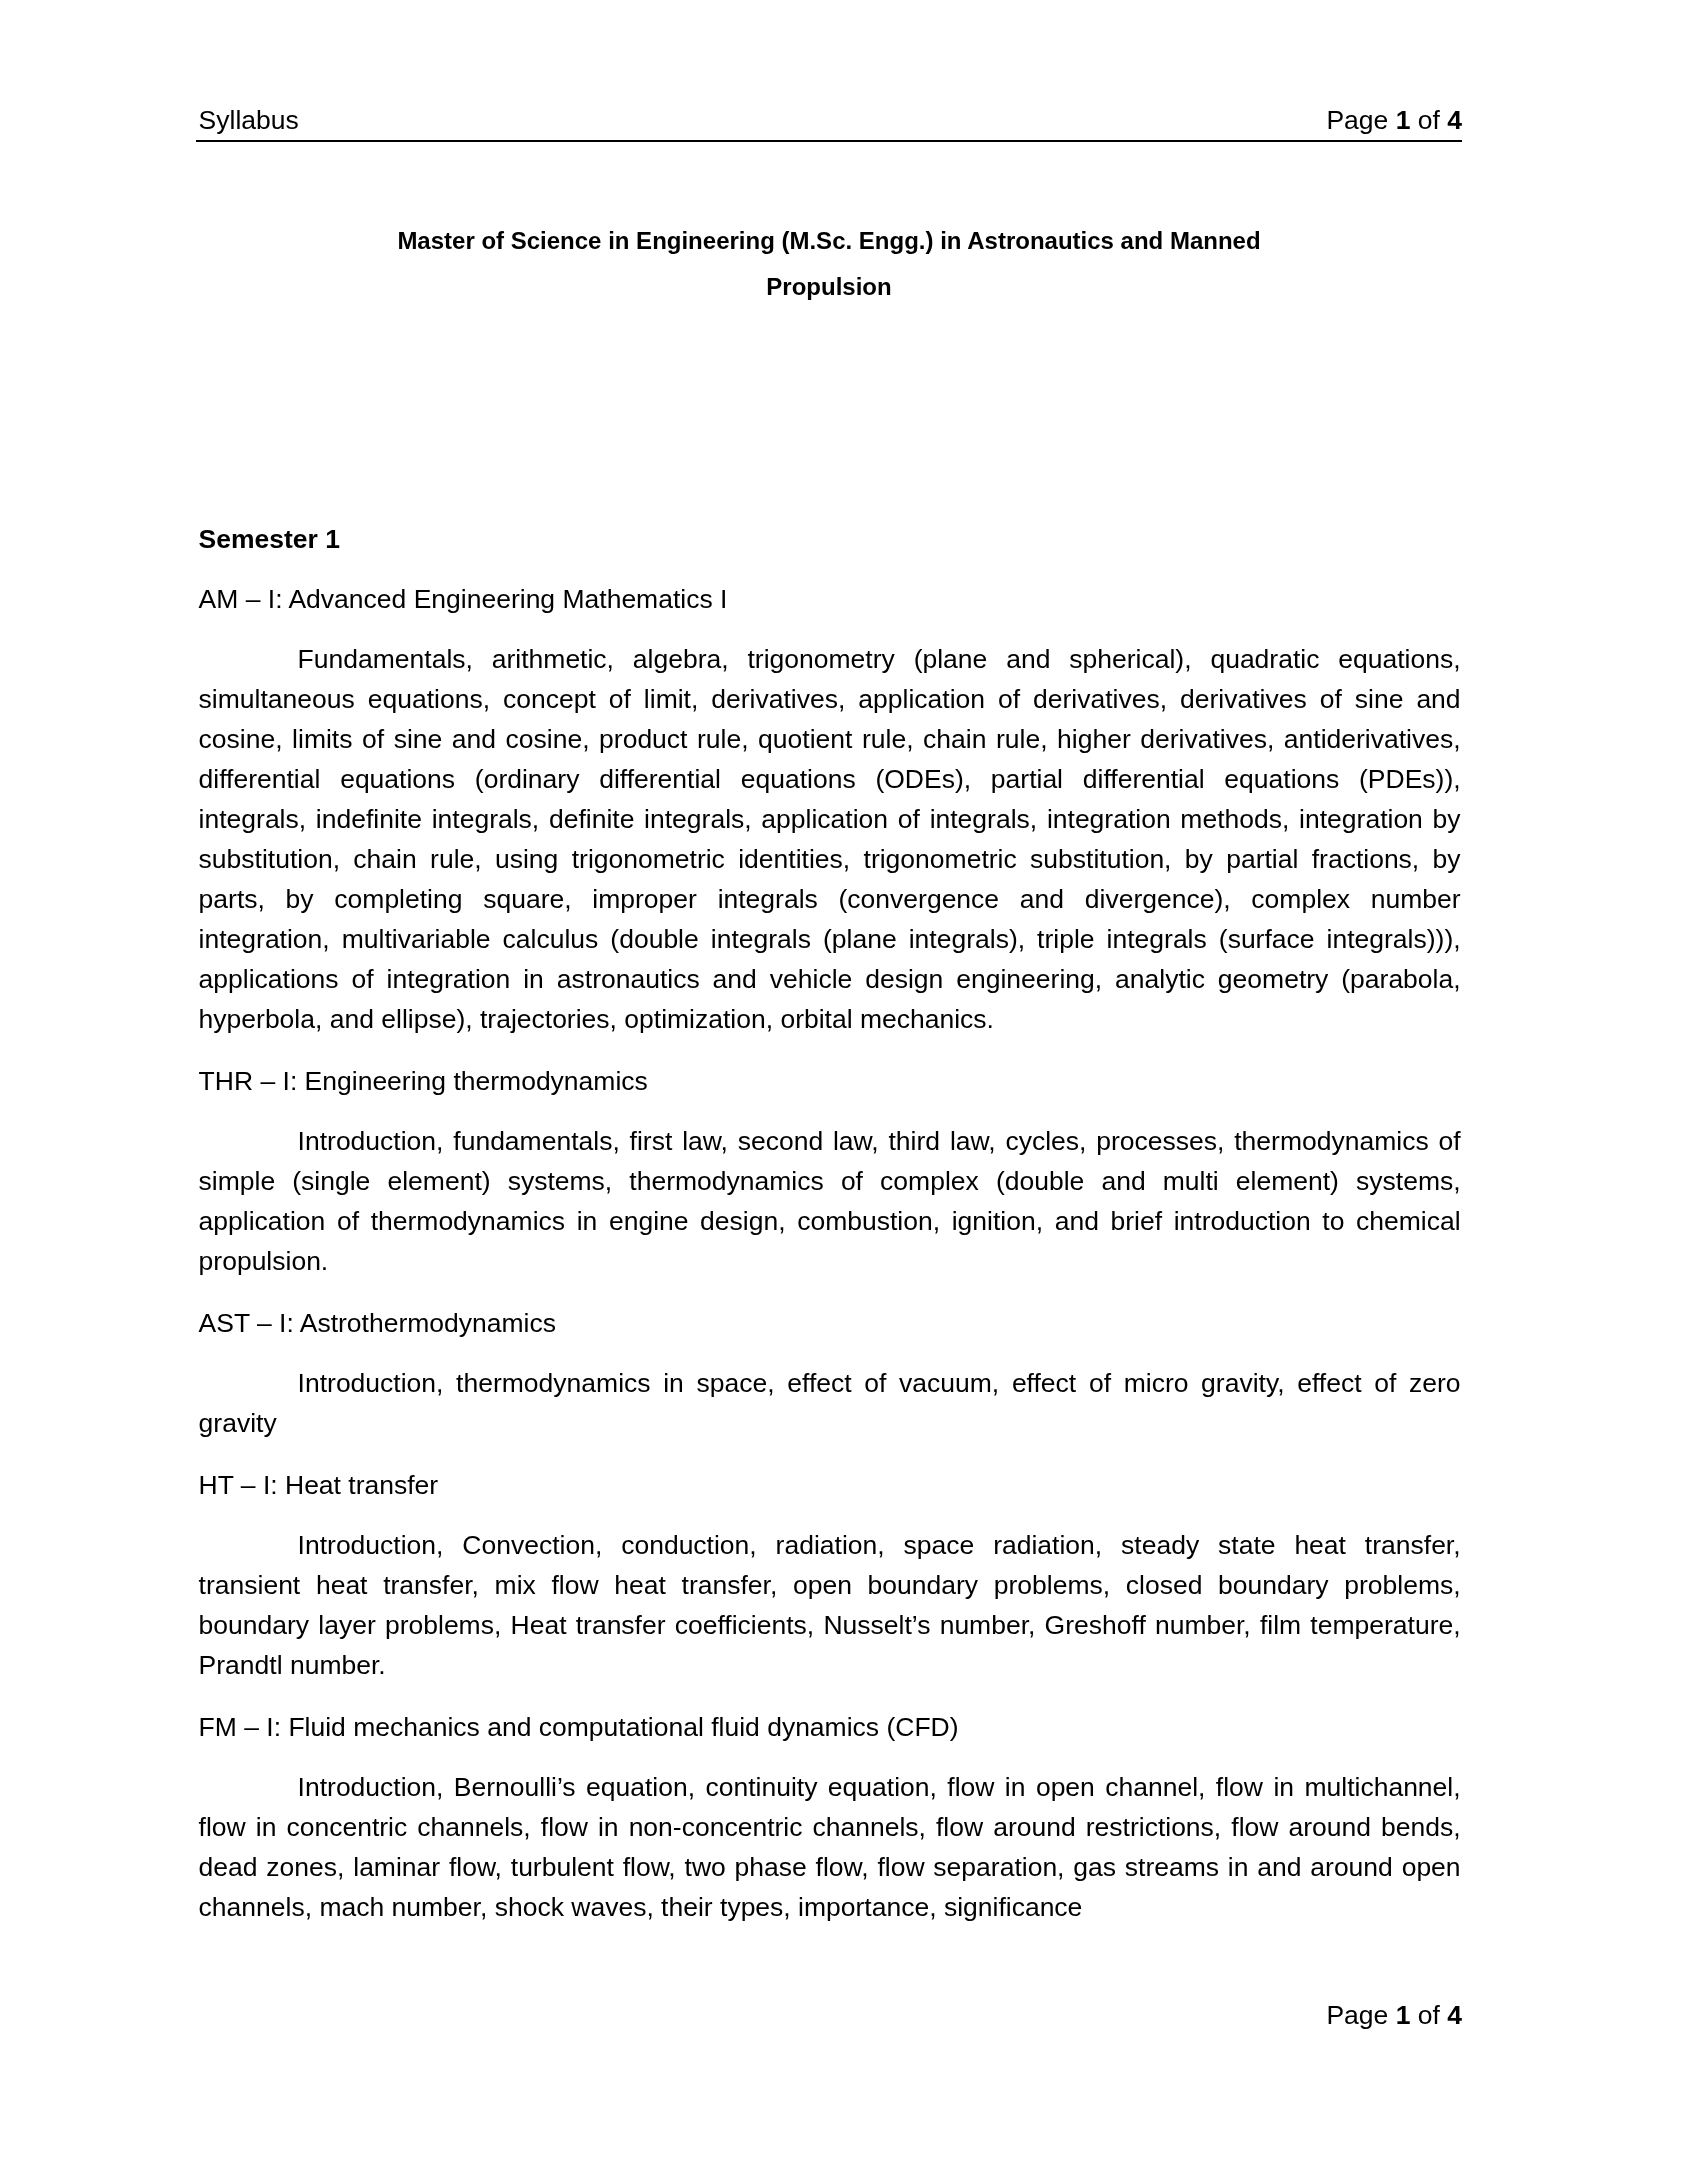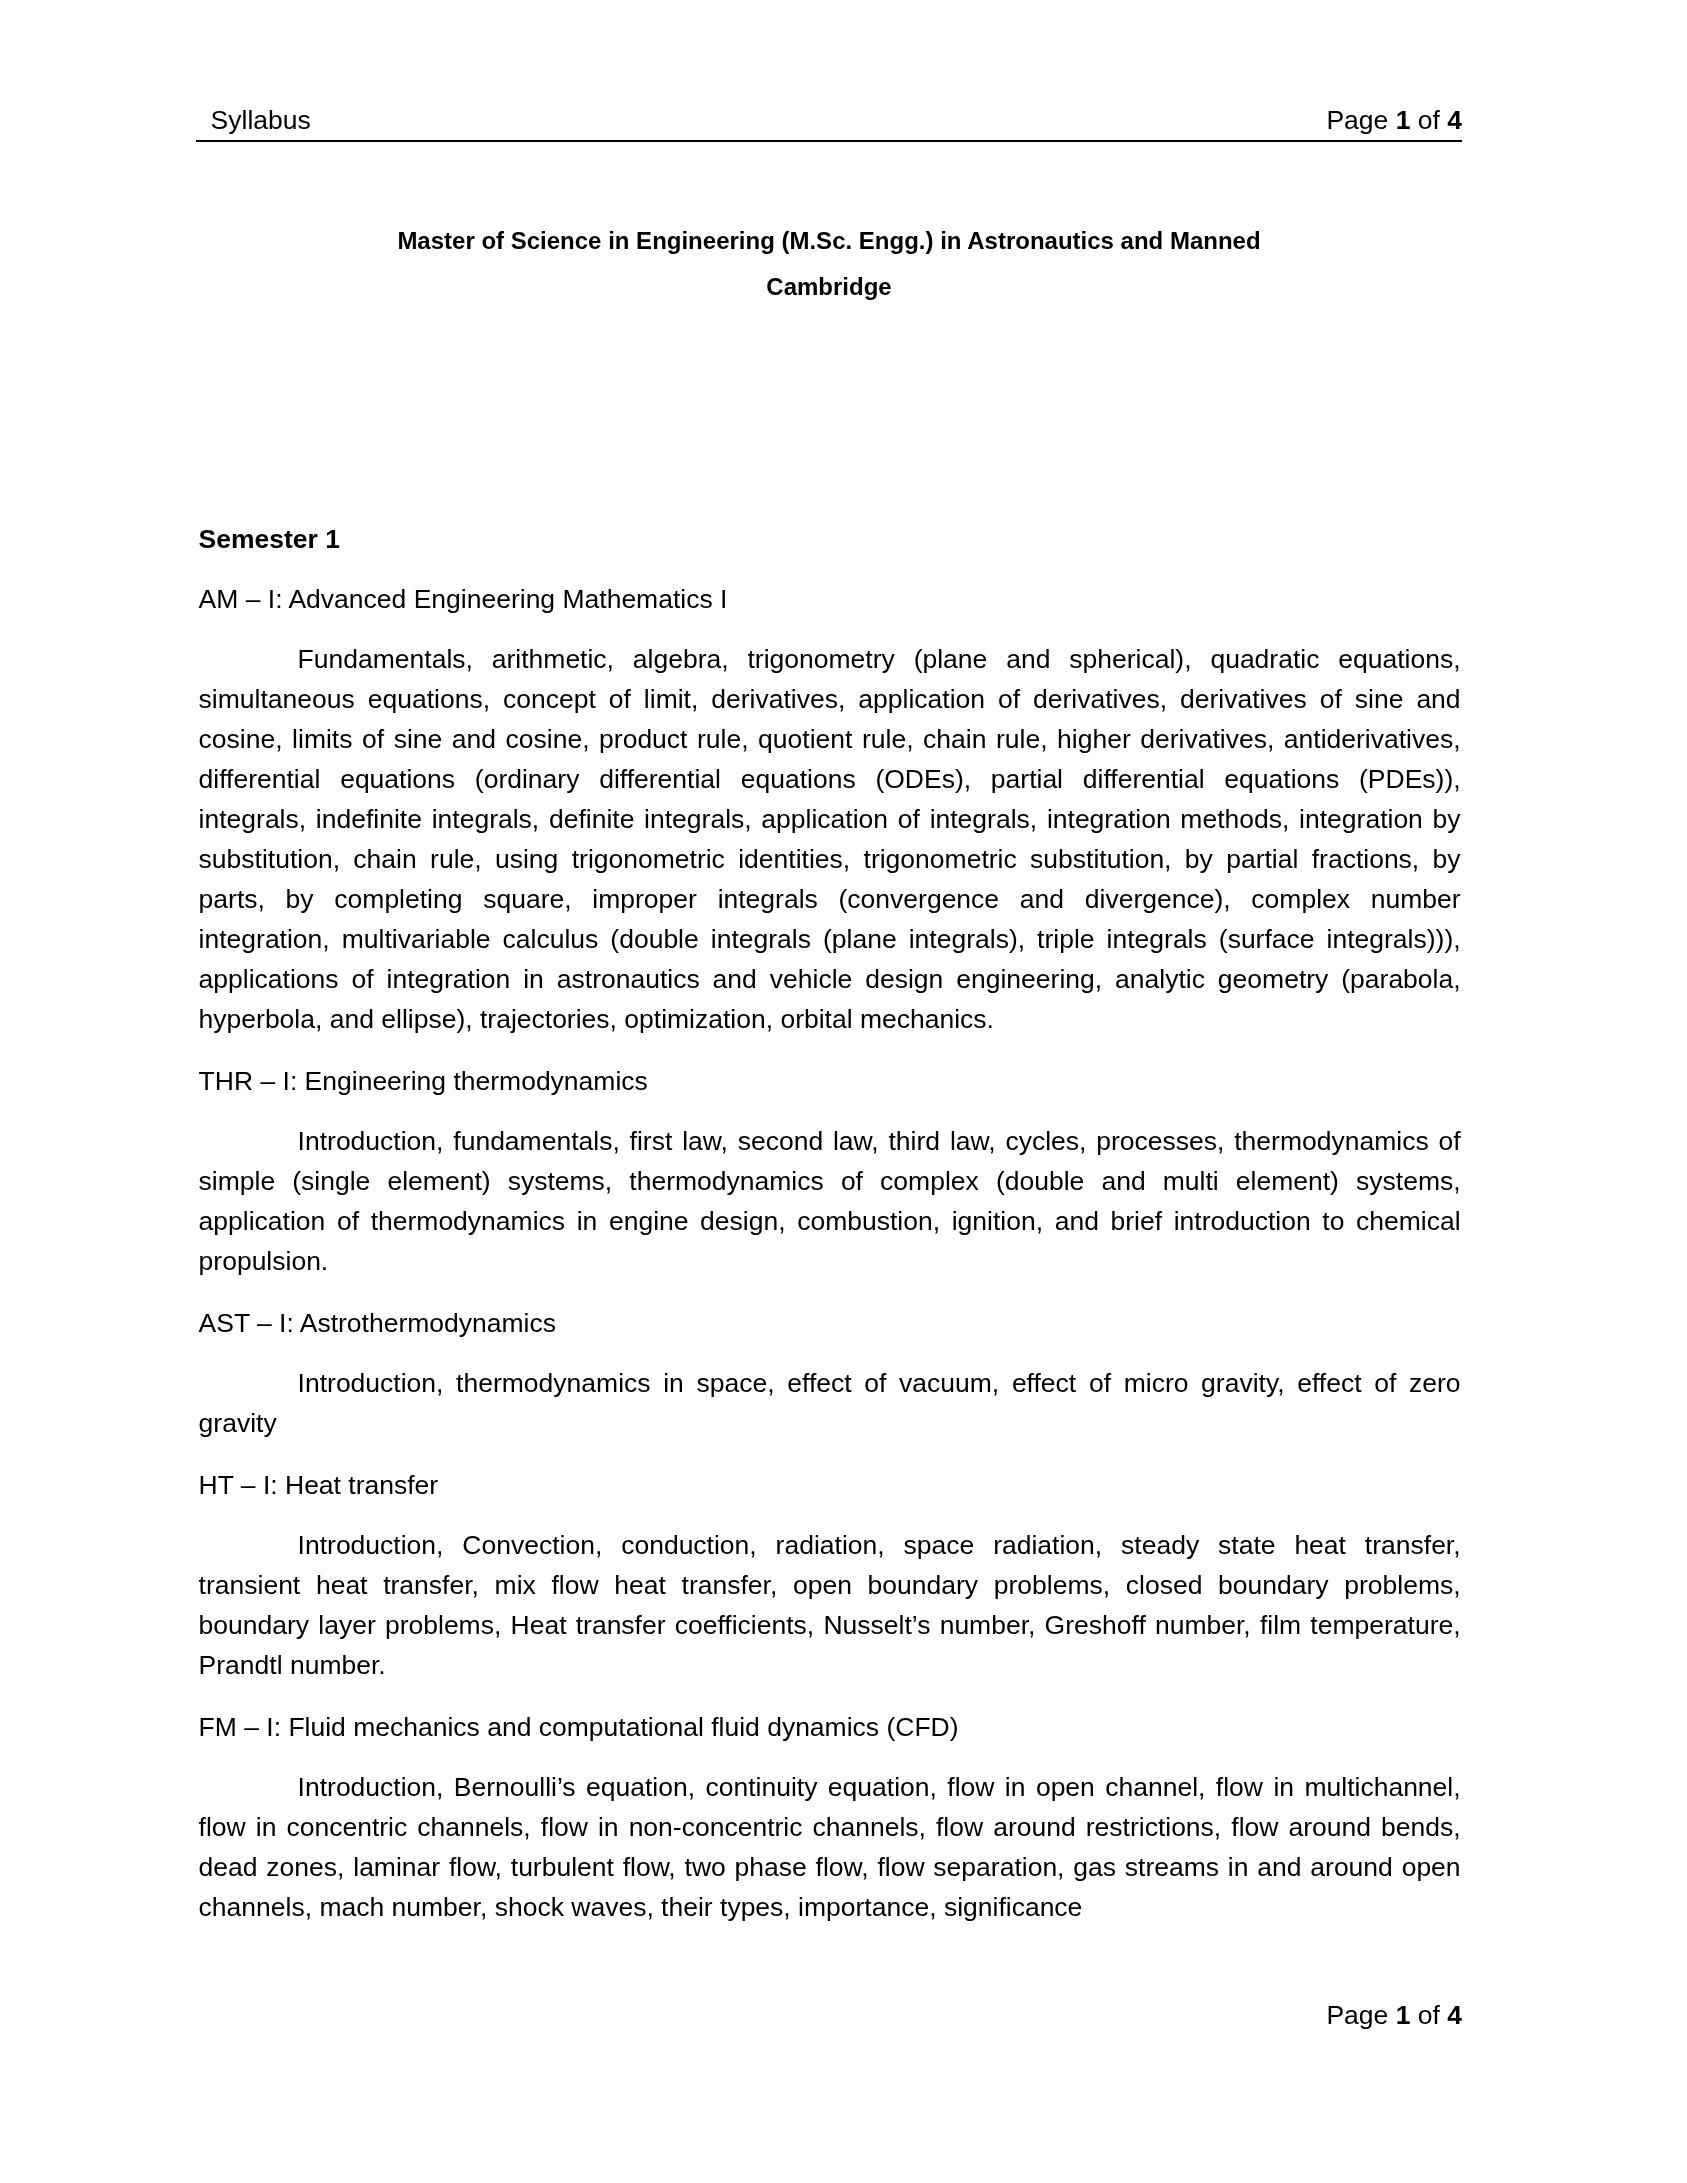--- a/index.html
+++ b/index.html
@@ -32,21 +32,20 @@
       justify-content: space-between;
       align-items: flex-end;
       font-size: 26.5px;
       line-height: 33px;
       border-bottom: 2.6px solid #000;
       padding-bottom: 2.6px;
       box-sizing: content-box;
     }
     .header .left {
       padding-left: 2.6px;
-      margin-left: 12px;
     }
     .pagenum b { font-weight: bold; }
 
     .title {
       position: absolute;
       top: 218px;
       left: 0;
       width: 1266px;
       text-align: center;
       font-weight: bold;
@@ -101,21 +100,21 @@
 
 <div class="page">
 
   <div class="header">
     <span class="left">Syllabus</span>
     <span class="pagenum"><span>Page</span> <b>1</b> <span>of</span> <b>4</b></span>
   </div>
 
   <div class="title">
     <div>Master of Science in Engineering (M.Sc. Engg.) in Astronautics and Manned</div>
-    <div>Cambridge</div>
+    <div>Propulsion</div>
   </div>
 
 
   <div class="content">
     <div class="semester">Semester 1</div>
 
     <div>
       <div class="course-heading">AM – I: Advanced Engineering Mathematics I</div>
       <div class="course-body">Fundamentals, arithmetic, algebra, trigonometry (plane and spherical), quadratic equations, simultaneous equations, concept of limit, derivatives, application of derivatives, derivatives of sine and cosine, limits of sine and cosine, product rule, quotient rule, chain rule, higher derivatives, antiderivatives, differential equations (ordinary differential equations (ODEs), partial differential equations (PDEs)), integrals, indefinite integrals, definite integrals, application of integrals, integration methods, integration by substitution, chain rule, using trigonometric identities, trigonometric substitution, by partial fractions, by parts, by  completing square, improper integrals (convergence and divergence), complex number integration, multivariable calculus (double integrals (plane integrals), triple integrals (surface integrals))), applications of integration in astronautics and vehicle design engineering, analytic geometry (parabola, hyperbola, and ellipse), trajectories, optimization, orbital mechanics.</div>
     </div>

